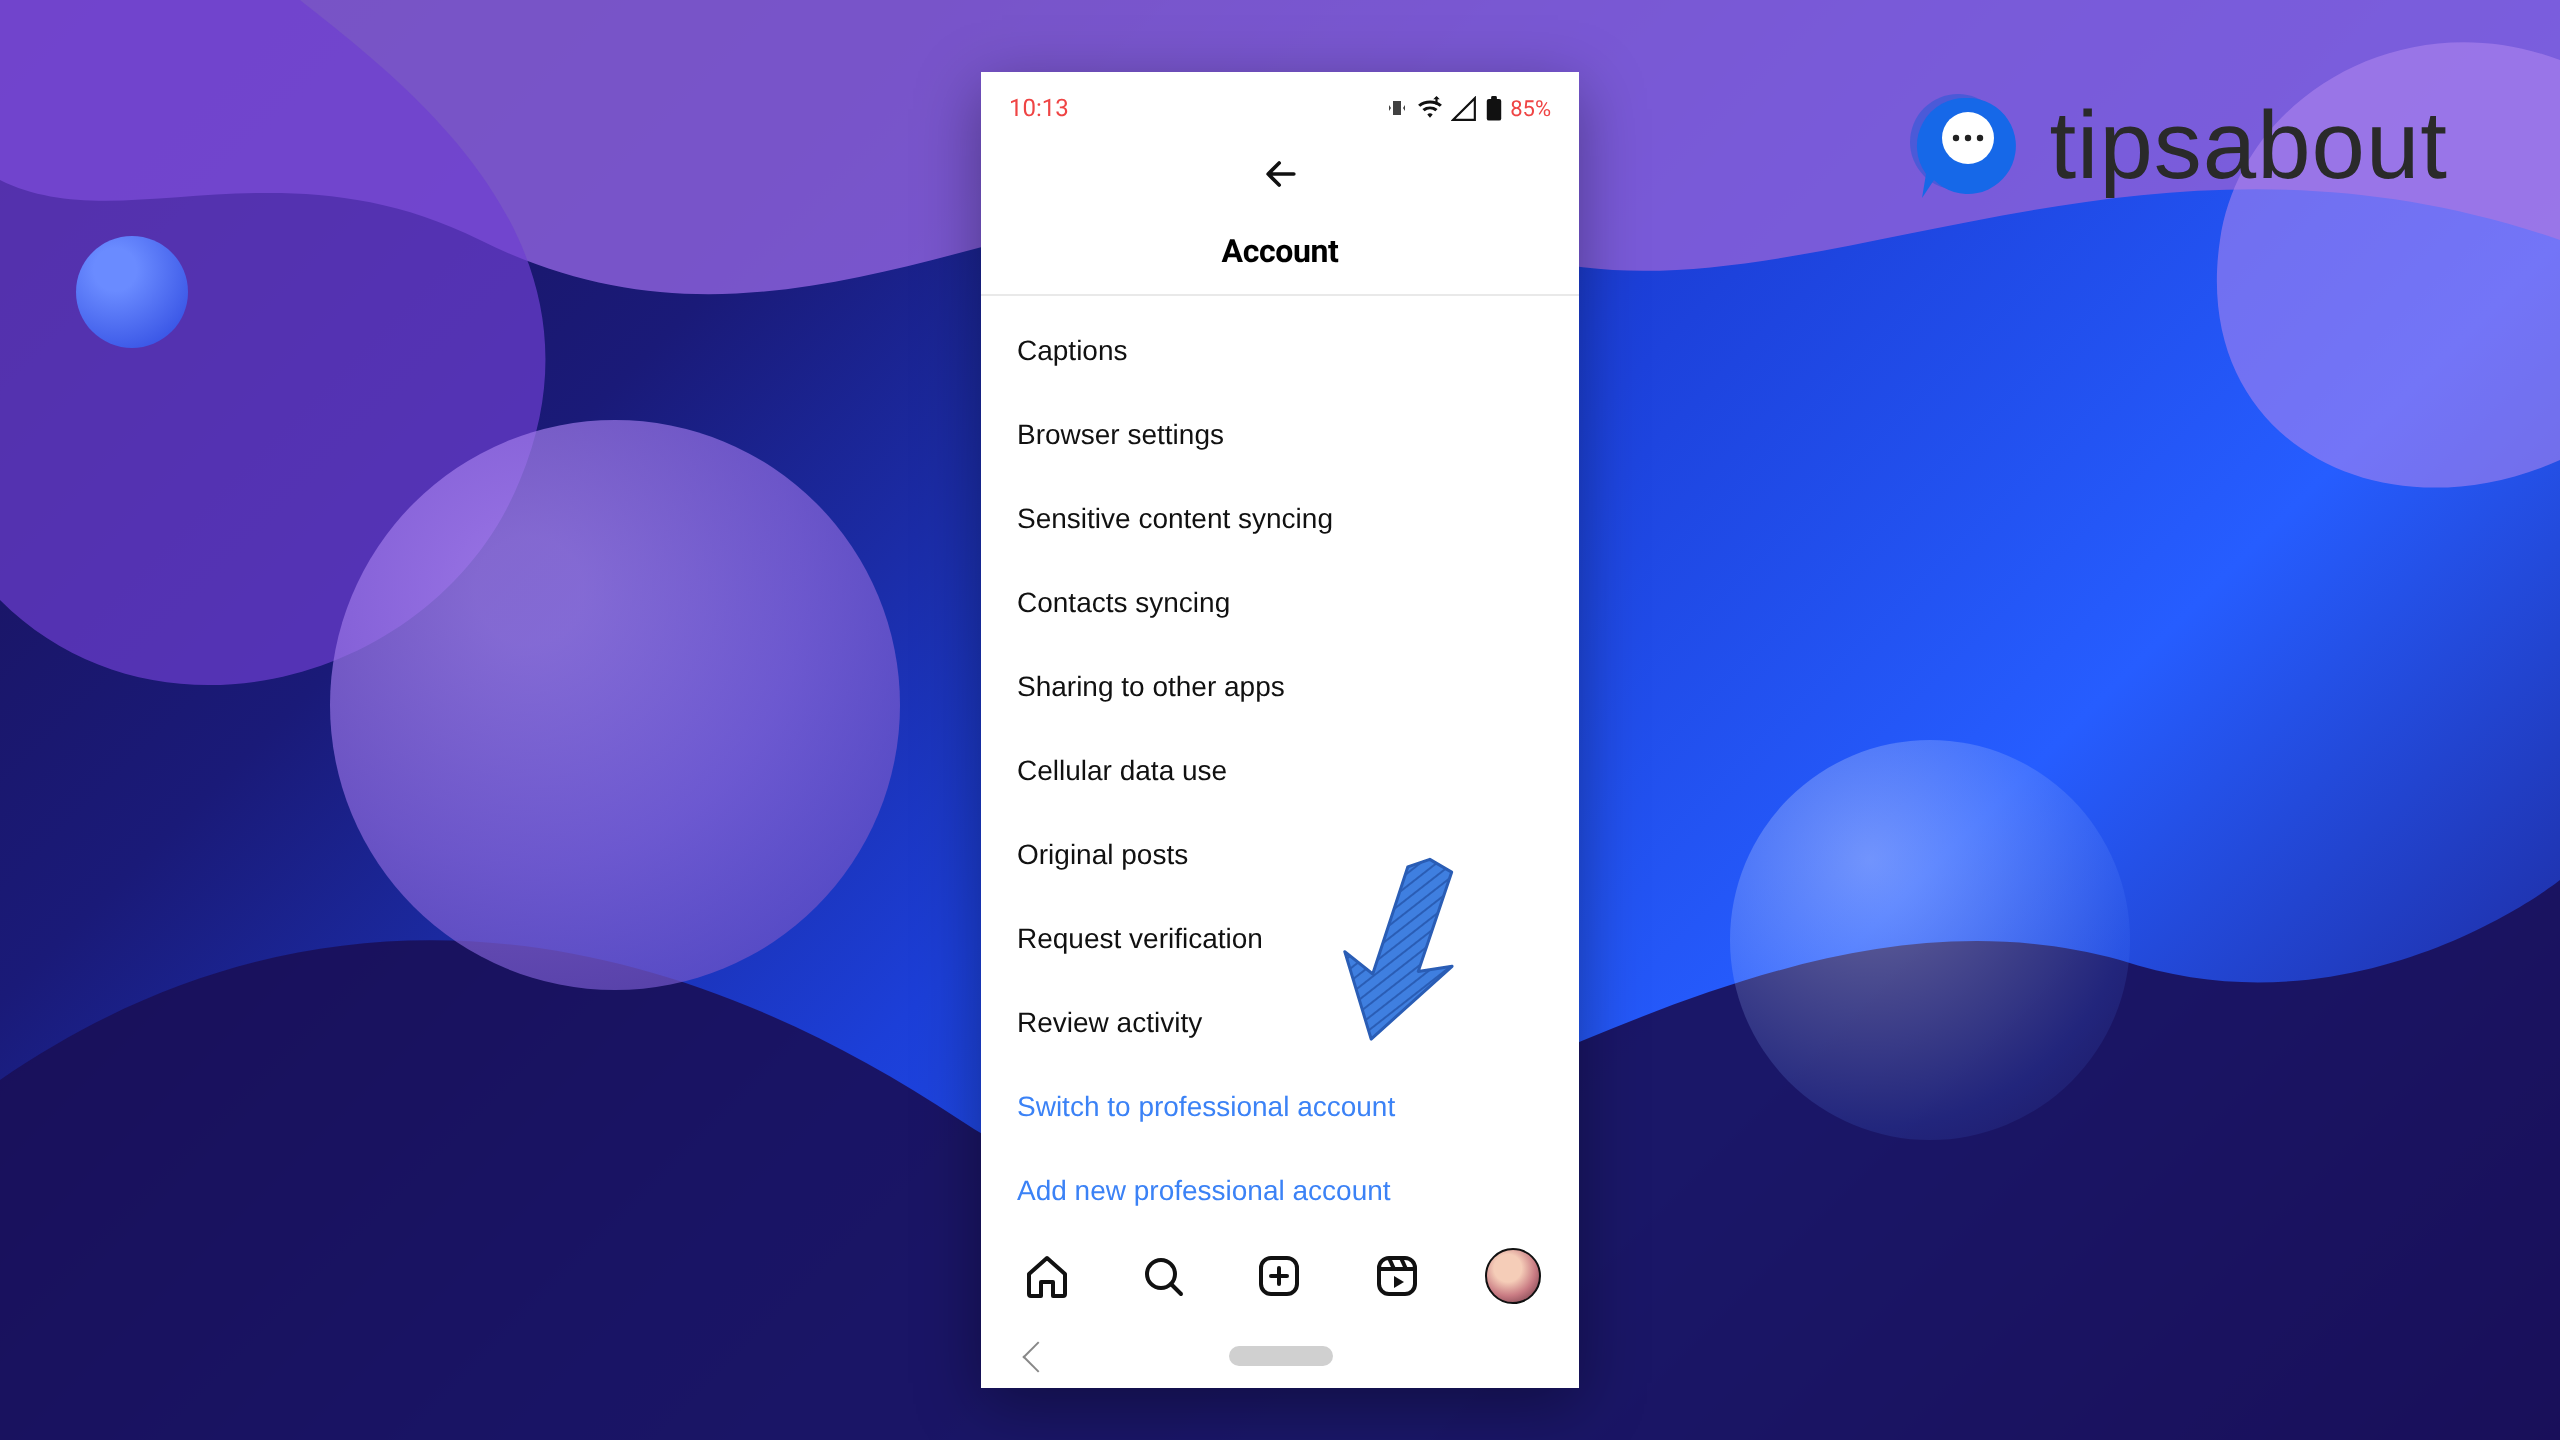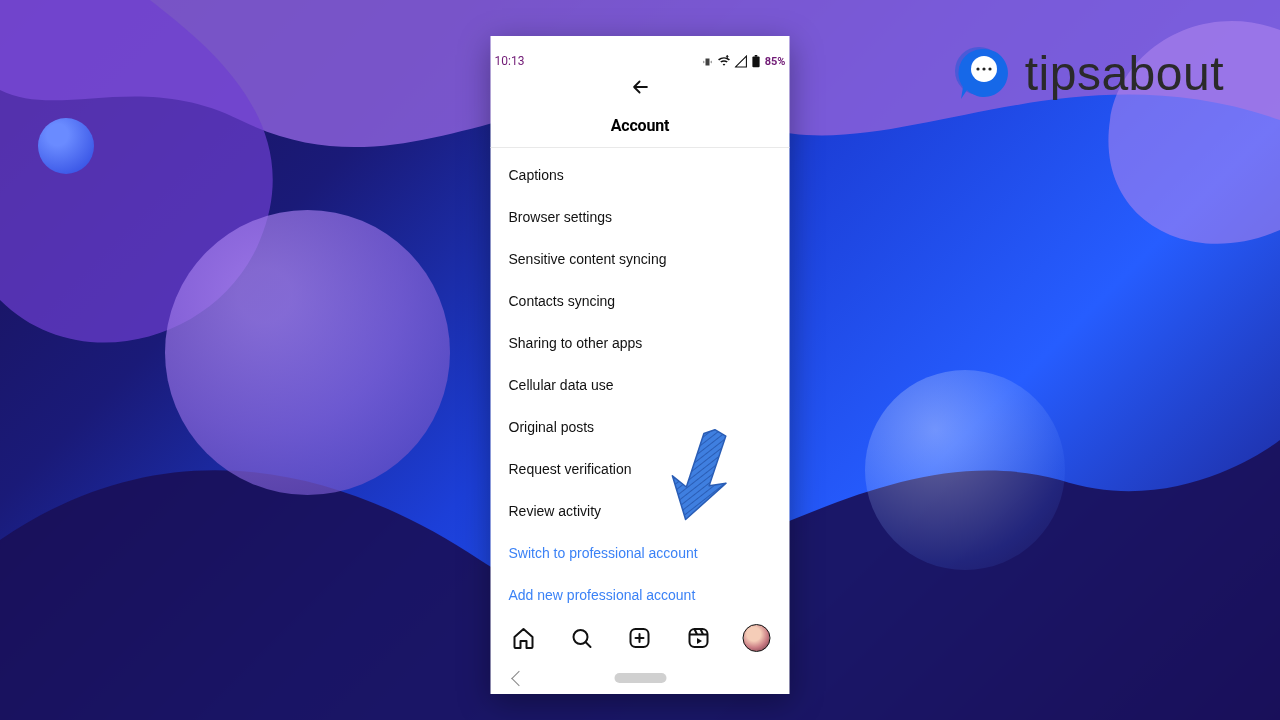--- a/index.html
+++ b/index.html
@@ -1,21 +1,21 @@
 <!DOCTYPE html>
 <html><head>
 <meta charset="utf-8">
 <style>
   html,body{margin:0;padding:0;width:1280px;height:720px;overflow:hidden;font-family:-apple-system,BlinkMacSystemFont,"Segoe UI",Roboto,Helvetica,Arial,sans-serif;}
   .bg{position:absolute;inset:0;background:linear-gradient(135deg,#1a1052 0%,#1a1a78 25%,#1c3fd8 48%,#265dff 70%,#1a1270 100%);overflow:hidden;}
   .wave{position:absolute;inset:0;}
   .bubble{position:absolute;border-radius:50%;}
   .phone{position:absolute;left:50%;top:36px;transform:translateX(-50%);width:299px;height:658px;background:#fff;box-shadow:0 8px 30px rgba(0,0,0,.35);display:flex;flex-direction:column;}
-  .status-bar{height:28px;display:flex;align-items:flex-end;justify-content:space-between;padding:4px 4px 0;font-size:12px;color:#701a75;}
-  .status-icons{display:flex;align-items:center;gap:4px;font-weight:bold;}
+  .status-bar{height:28px;display:flex;align-items:center;justify-content:space-between;padding:4px 14px 0;font-size:12px;color:#ef4444;}
+  .status-icons{display:flex;align-items:center;gap:4px;}
   .app-header{display:flex;align-items:center;gap:18px;padding:8px 10px 12px;border-bottom:1px solid #e9e9e9;flex-direction:column;}
   .back-arrow{width:22px;height:22px;display:flex;align-items:center;justify-content:center;cursor:pointer;}
   .app-header .title{font-size:16px;font-weight:700;letter-spacing:-.2px;}
   .menu{flex:1;overflow:hidden;padding:6px 0;}
   .menu-item{display:block;width:100%;text-align:left;background:none;border:none;font-size:14px;color:#111;padding:13px 18px;cursor:pointer;}
   .menu-item.link{color:#3b82f6;}
   .bottom-nav{height:48px;border-top:0;display:flex;align-items:center;justify-content:space-around;padding:0 4px;}
   .nav-btn{width:28px;height:28px;display:flex;align-items:center;justify-content:center;cursor:pointer;}
   .avatar{width:26px;height:26px;border-radius:50%;background:radial-gradient(circle at 40% 35%,#f5cdb8 30%,#c97b83 60%,#5c2d3a 100%);border:1.5px solid #111;}
   .sys-nav{height:32px;display:flex;align-items:center;justify-content:center;gap:90px;}

